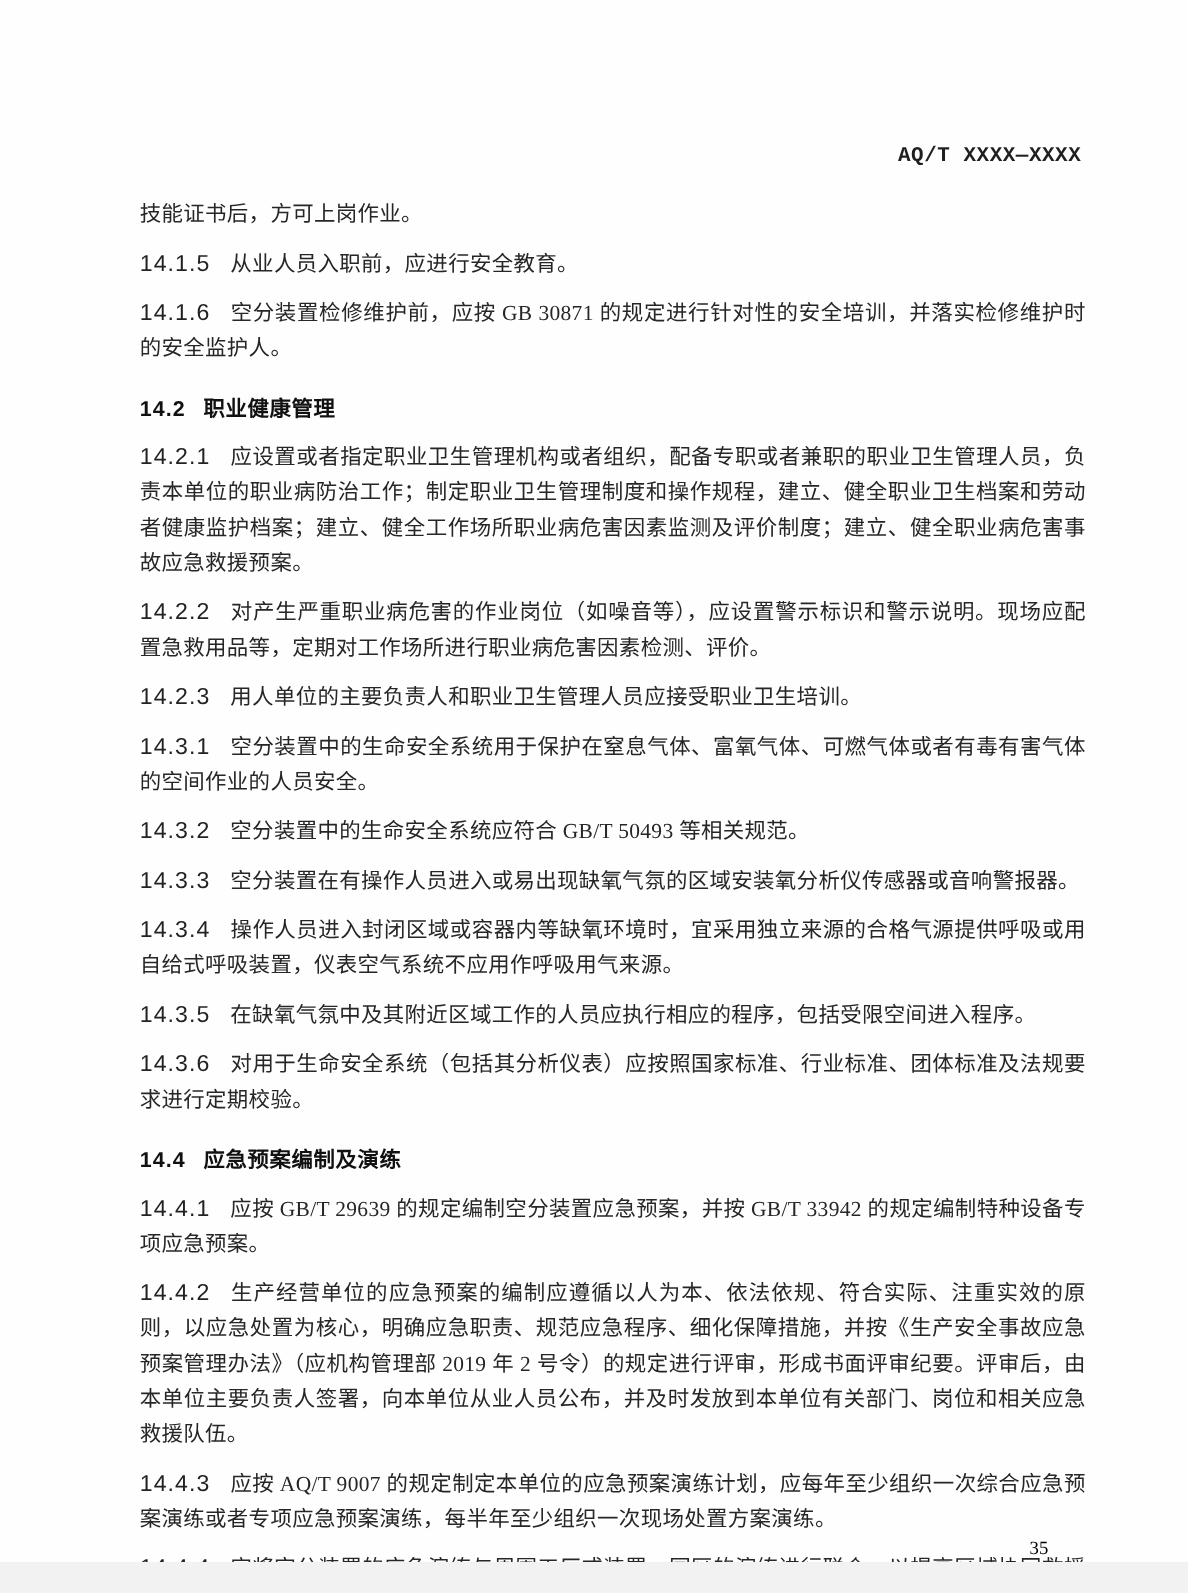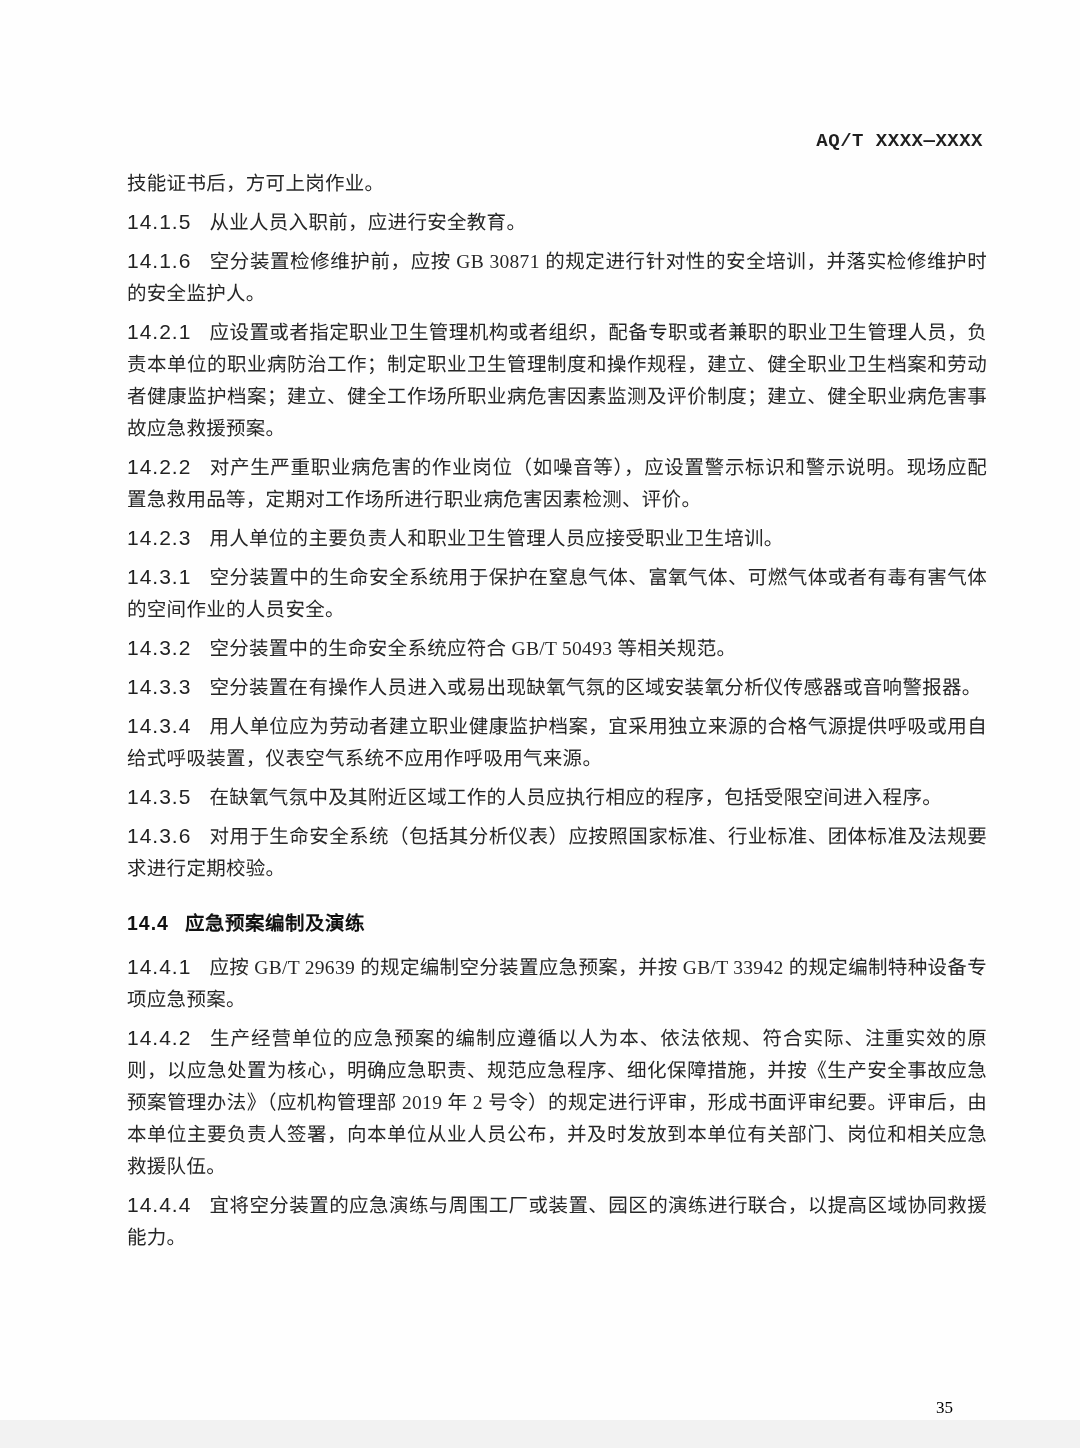--- a/index.html
+++ b/index.html
@@ -29,21 +29,21 @@
     color: #1f1f1f;
     white-space: nowrap;
   }
   .content {
     position: absolute;
     top: 168px;
     left: 127px;
     width: 860px;
   }
   .para {
-    margin: 0 0 6px 0;
+    margin: 12px 0 6px 0;
     font-size: 19.5px;
     line-height: 32px;
     text-align: justify;
     text-justify: inter-ideograph;
     letter-spacing: 0.3px;
   }
   .para .num {
     font-family: "Liberation Sans", "DejaVu Sans", sans-serif;
     font-size: 21px;
     letter-spacing: 1px;
@@ -80,47 +80,49 @@
   <div class="doc-code">AQ/T XXXX—XXXX</div>
 
   <div class="content">
 
     <p class="para"><span>技能证书后，方可上岗作业。</span></p>
 
     <p class="para"><span class="num">14.1.5</span><span>从业人员入职前，应进行安全教育。</span></p>
 
     <p class="para"><span class="num">14.1.6</span><span>空分装置检修维护前，应按 GB 30871 的规定进行针对性的安全培训，并落实检修维护时的安全监护人。</span></p>
 
+    <h3 class="section-heading"><span class="num">14.2</span><span>职业健康管理</span></h3>
 
     <p class="para"><span class="num">14.2.1</span><span>应设置或者指定职业卫生管理机构或者组织，配备专职或者兼职的职业卫生管理人员，负责本单位的职业病防治工作；制定职业卫生管理制度和操作规程，建立、健全职业卫生档案和劳动者健康监护档案；建立、健全工作场所职业病危害因素监测及评价制度；建立、健全职业病危害事故应急救援预案。</span></p>
 
     <p class="para"><span class="num">14.2.2</span><span>对产生严重职业病危害的作业岗位（如噪音等），应设置警示标识和警示说明。现场应配置急救用品等，定期对工作场所进行职业病危害因素检测、评价。</span></p>
 
     <p class="para"><span class="num">14.2.3</span><span>用人单位的主要负责人和职业卫生管理人员应接受职业卫生培训。</span></p>
 
 
 
     <p class="para"><span class="num">14.3.1</span><span>空分装置中的生命安全系统用于保护在窒息气体、富氧气体、可燃气体或者有毒有害气体的空间作业的人员安全。</span></p>
 
     <p class="para"><span class="num">14.3.2</span><span>空分装置中的生命安全系统应符合 GB/T 50493 等相关规范。</span></p>
 
     <p class="para"><span class="num">14.3.3</span><span>空分装置在有操作人员进入或易出现缺氧气氛的区域安装氧分析仪传感器或音响警报器。</span></p>
 
-    <p class="para"><span class="num">14.3.4</span><span>用人单位应为劳动者建立职业健康监护档案，宜采用独立来源的合格气源提供呼吸或用自给式呼吸装置，仪表空气系统不应用作呼吸用气来源。</span></p>
+    <p class="para"><span class="num">14.3.4</span><span>操作人员进入封闭区域或容器内等缺氧环境时，宜采用独立来源的合格气源提供呼吸或用自给式呼吸装置，仪表空气系统不应用作呼吸用气来源。</span></p>
 
     <p class="para"><span class="num">14.3.5</span><span>在缺氧气氛中及其附近区域工作的人员应执行相应的程序，包括受限空间进入程序。</span></p>
 
     <p class="para"><span class="num">14.3.6</span><span>对用于生命安全系统（包括其分析仪表）应按照国家标准、行业标准、团体标准及法规要求进行定期校验。</span></p>
 
     <h3 class="section-heading"><span class="num">14.4</span><span>应急预案编制及演练</span></h3>
 
     <p class="para"><span class="num">14.4.1</span><span>应按 GB/T 29639 的规定编制空分装置应急预案，并按 GB/T 33942 的规定编制特种设备专项应急预案。</span></p>
 
     <p class="para"><span class="num">14.4.2</span><span>生产经营单位的应急预案的编制应遵循以人为本、依法依规、符合实际、注重实效的原则，以应急处置为核心，明确应急职责、规范应急程序、细化保障措施，并按《生产安全事故应急预案管理办法》（应机构管理部 2019 年 2 号令）的规定进行评审，形成书面评审纪要。评审后，由本单位主要负责人签署，向本单位从业人员公布，并及时发放到本单位有关部门、岗位和相关应急救援队伍。</span></p>
 
+    <p class="para"><span class="num">14.4.3</span><span>应按 AQ/T 9007 的规定制定本单位的应急预案演练计划，应每年至少组织一次综合应急预案演练或者专项应急预案演练，每半年至少组织一次现场处置方案演练。</span></p>
 
     <p class="para"><span class="num">14.4.4</span><span>宜将空分装置的应急演练与周围工厂或装置、园区的演练进行联合，以提高区域协同救援能力。</span></p>
 
   </div>
 
   <div class="page-number">35</div>
 
 </div>
 
 </body></html>

